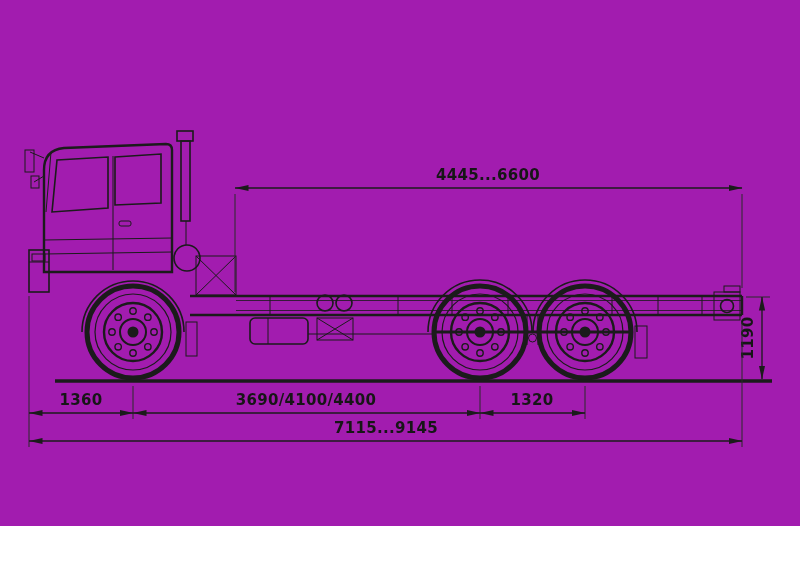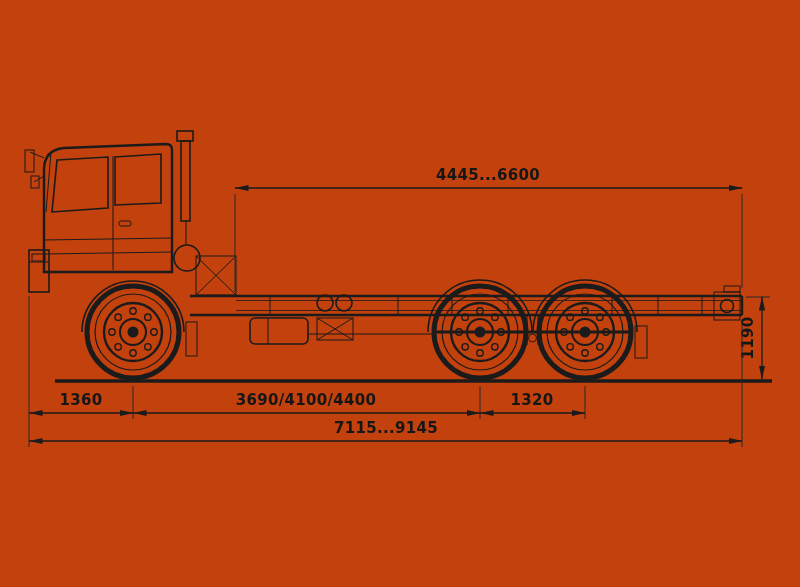--- a/index.html
+++ b/index.html
@@ -1,16 +1,16 @@
 <!DOCTYPE html>
 <html><head>
 <meta charset="utf-8">
 <style>
   html,body{margin:0;padding:0;background:#ffffff;}
-  .stage{width:800px;height:587px;background:#c2410c;position:relative;overflow:hidden;}
+  .stage{width:800px;height:526px;background:#a21caf;position:relative;overflow:hidden;}
   svg{display:block;}
   .line{stroke:#1b1b1b;fill:none;}
   .thin{stroke-width:1;}
   .med{stroke-width:1.6;}
   .thick{stroke-width:2.4;}
   .dimline{stroke:#1b1b1b;stroke-width:1.3;fill:none;}
   .extline{stroke:#2a2a2a;stroke-width:1;fill:none;}
   .dim{font:bold 15px "DejaVu Sans", sans-serif;fill:#161616;letter-spacing:.3px;text-anchor:middle;}
 </style>
 </head>

